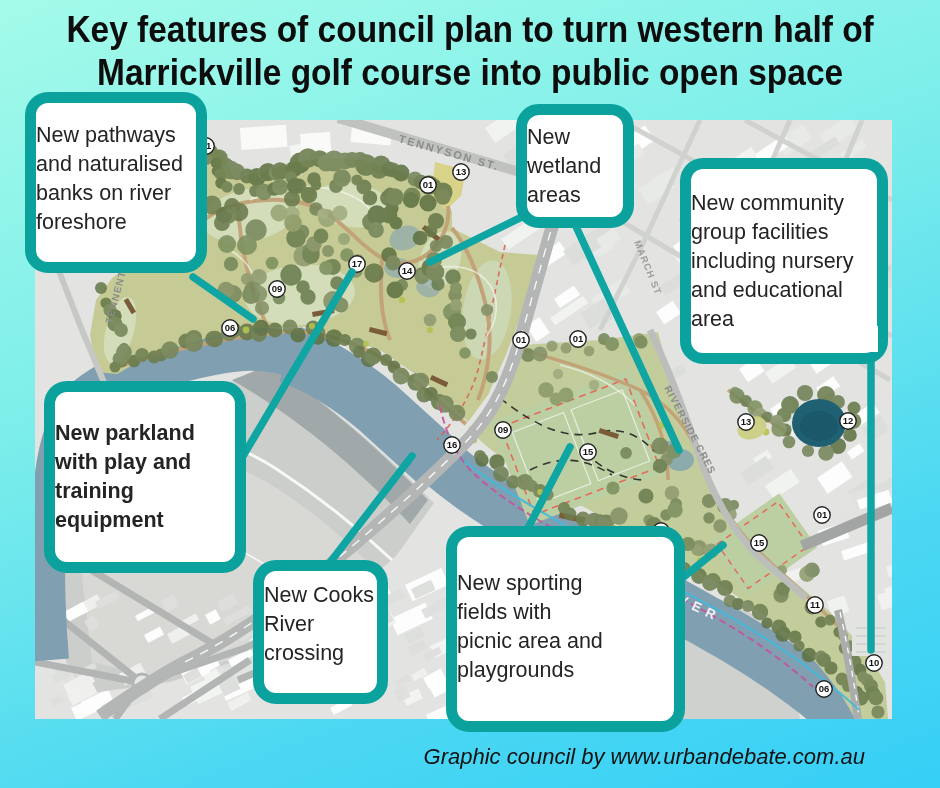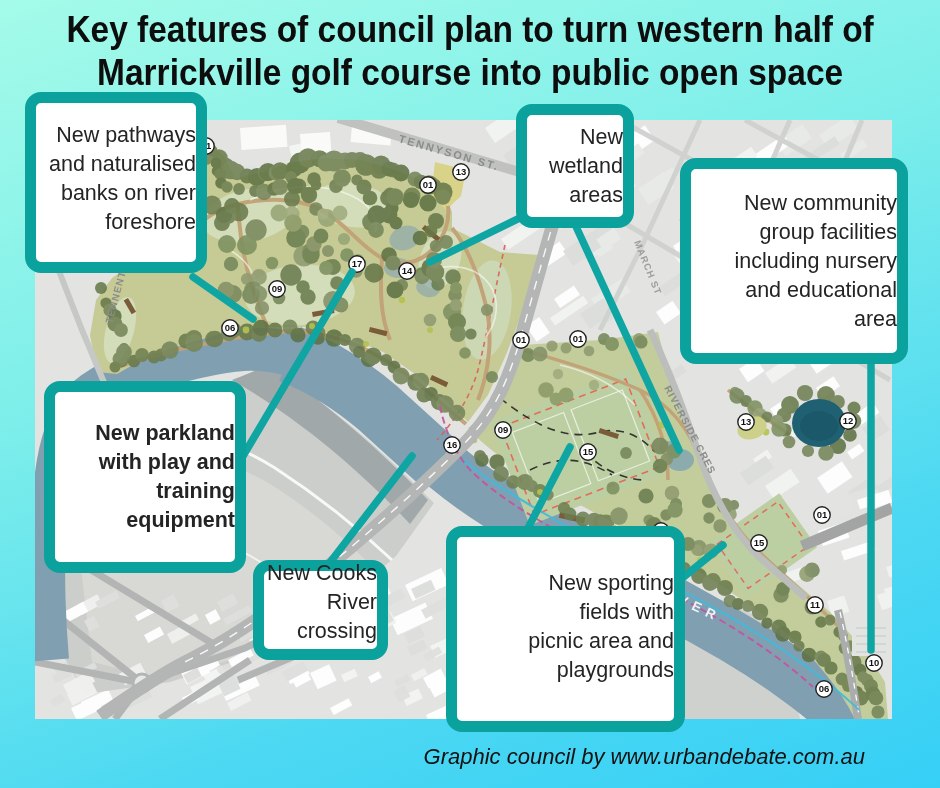--- a/index.html
+++ b/index.html
@@ -4,22 +4,22 @@
 <style>
   html,body { margin:0; padding:0; }
   body { width:940px; height:788px; overflow:hidden;
          font-family:"Liberation Sans", sans-serif; }
   .page { position:absolute; top:0; left:0; width:940px; height:788px;
           background:linear-gradient(160deg,#a4fbe9 0%,#7deeea 38%,#4cd8f2 75%,#36cff6 100%); }
   .title { position:absolute; top:8px; left:0; width:940px; text-align:center;
            font-weight:bold; color:#0d0d0d; font-size:36px; line-height:43px; }
   .title span { display:inline-block; transform:scaleX(0.93); transform-origin:50% 50%; white-space:nowrap; }
   .box { position:absolute; box-sizing:border-box; background:#ffffff; border:11px solid #0ba29e;
-         border-radius:16px; display:flex; flex-direction:column; justify-content:center;
-         text-align:right; color:#242424; font-size:21.5px; line-height:29px; z-index:5; }
+         border-radius:23px; display:flex; flex-direction:column; justify-content:center;
+         text-align:left; color:#242424; font-size:21.5px; line-height:29px; z-index:5; }
   .caption { position:absolute; top:744px; right:75px; font-style:italic; font-size:22px; color:#111; }
 </style>
 </head>
 <body>
 
 <div class="page">
 
 <svg width="940" height="788" viewBox="0 0 940 788" style="position:absolute;top:0;left:0;z-index:1" shape-rendering="auto">
 <defs>
  <clipPath id="mapclip">
@@ -856,24 +856,24 @@
 </g>
 </svg>
 
 <div class="title"><span>Key features of council plan to turn western half of</span><br>
 <span>Marrickville golf course into public open space</span></div>
 
 <div class="box" style="left:25px;top:92px;width:182px;height:181px;padding-bottom:8px;">New pathways<br>and naturalised<br>banks on river<br>foreshore</div>
 
 <div class="box" style="left:516px;top:104px;width:118px;height:124px;">New<br>wetland<br>areas</div>
 
-<div class="box" style="left:680px;top:158px;width:228px;height:206px;">New community<br>group facilities<br>including nursery<br>and educational<br>area</div>
+<div class="box" style="left:680px;top:158px;width:208px;height:206px;">New community<br>group facilities<br>including nursery<br>and educational<br>area</div>
 
 <div style="position:absolute;left:856px;top:326px;width:22px;height:26px;background:#fff;z-index:6"></div>
 
 <div class="box" style="left:44px;top:381px;width:202px;height:192px;font-weight:bold;">New parkland<br>with play and<br>training<br>equipment</div>
 
-<div class="box" style="left:253px;top:560px;width:135px;height:100px;padding-bottom:16px;">New Cooks<br>River<br>crossing</div>
+<div class="box" style="left:253px;top:560px;width:135px;height:144px;padding-bottom:16px;">New Cooks<br>River<br>crossing</div>
 
 <div class="box" style="left:446px;top:526px;width:239px;height:206px;padding-bottom:5px;">New sporting<br>fields with<br>picnic area and<br>playgrounds</div>
 
 <div class="caption">Graphic council by www.urbandebate.com.au</div>
 </div>
 
 </body></html>

